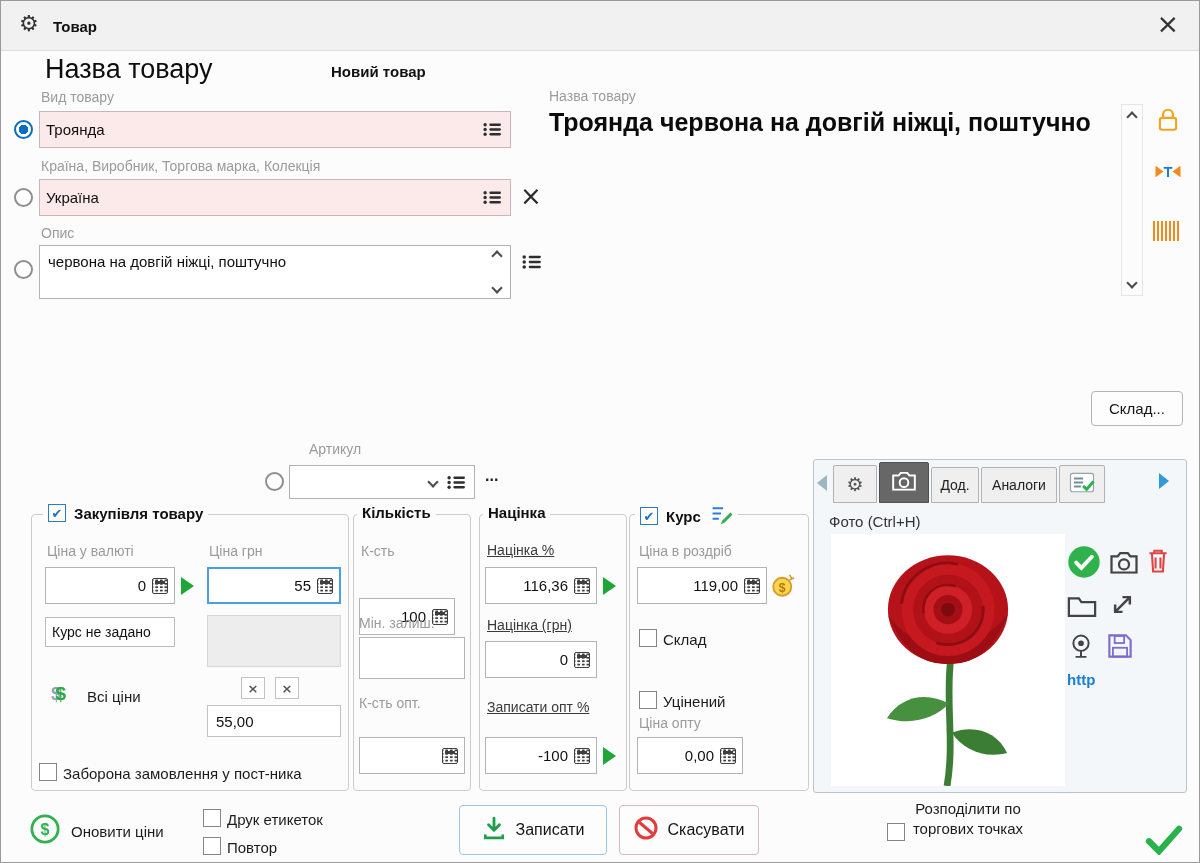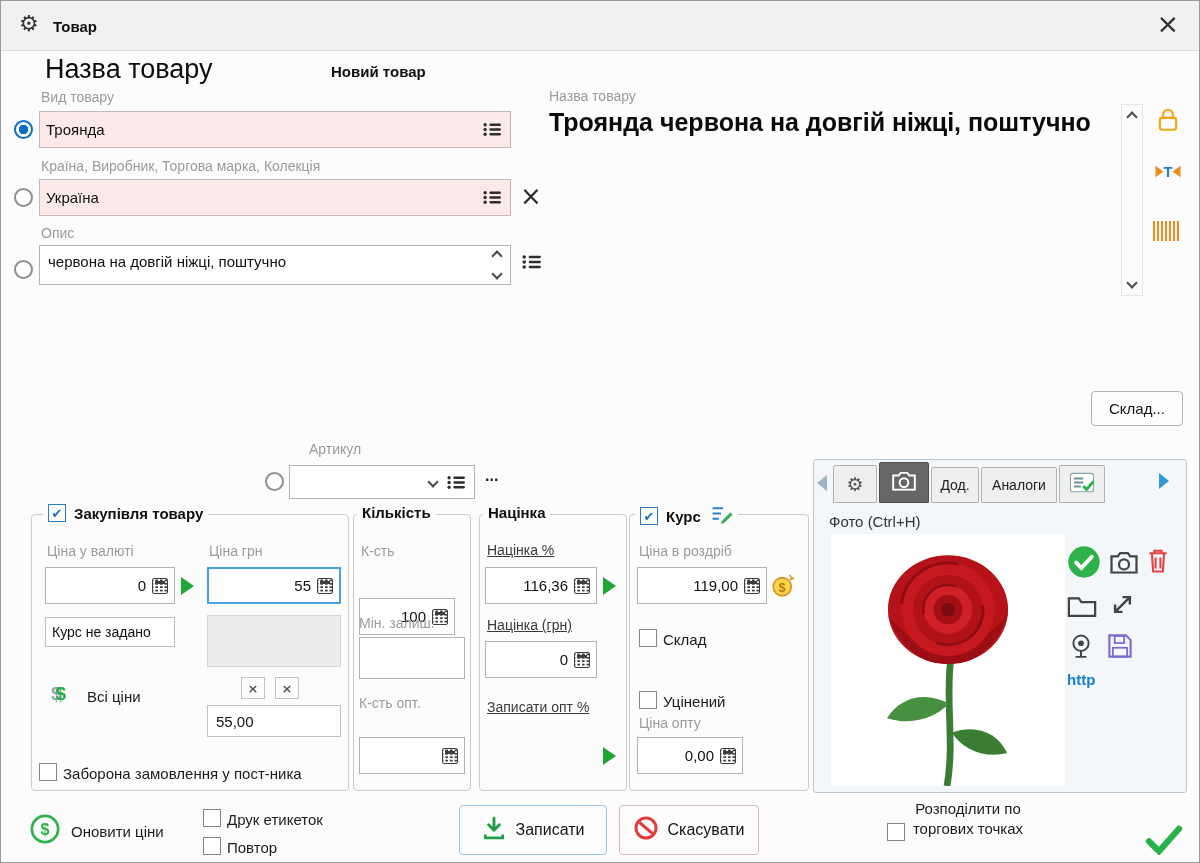--- a/index.html
+++ b/index.html
@@ -150,21 +150,21 @@
     <span class="iconbtn">
         <svg width="19" height="15" viewBox="0 0 18 14">
           <use href="#i-list"></use>
         </svg>
       </span>
   </div>
   <span class="abs glyph" style="left:519px;top:182px;font-size:26px;color:#2b2b2b">×</span>
 
   <div class="abs lbl" style="left:40px;top:224px">Опис</div>
   <span class="abs radio" style="left:13px;top:259px"></span>
-  <div class="abs fieldbox" style="left:38px;top:244px;width:472px;height:40px;align-items:stretch">
+  <div class="abs fieldbox" style="left:38px;top:244px;width:472px;height:54px;align-items:stretch">
     <div style="flex:1;font-size:15px;color:#101010;padding:7px 8px">червона на довгій ніжці, поштучно</div>
     <div class="spin">
       <span class="chev up"></span>
       <span class="chev down"></span>
     </div>
   </div>
   <span class="abs" style="left:521px;top:253px;color:#2e2e2e"><svg width="20" height="16" viewBox="0 0 18 14">
         <use href="#i-list"></use>
       </svg></span>
 
@@ -249,20 +249,24 @@
     <input value="116,36" style="">
     <span class="calc"></span>
   </div>
   <span class="abs tri" style="left:602px;top:576px"></span>
   <div class="abs link-lbl" style="left:486px;top:616px">Націнка (грн)</div>
   <div class="abs fieldbox num" style="left:484px;top:640px;width:112px;height:37px">
     <input value="0" style="">
     <span class="calc"></span>
   </div>
   <div class="abs link-lbl" style="left:486px;top:698px">Записати опт %</div>
+  <div class="abs fieldbox num" style="left:484px;top:736px;width:112px;height:37px">
+    <input value="-100" style="">
+    <span class="calc"></span>
+  </div>
   <span class="abs tri" style="left:602px;top:746px"></span>
 
   <div class="abs groupbox" style="left:628px;top:513px;width:180px;height:277px"></div>
   <div class="abs legend" style="left:634px;top:503px">
     <span class="cb on"></span>
     <span>Курс</span>
     <span><svg width="24" height="21" viewBox="0 0 22 20">
           <use href="#i-priceedit"></use>
         </svg></span>
   </div>

